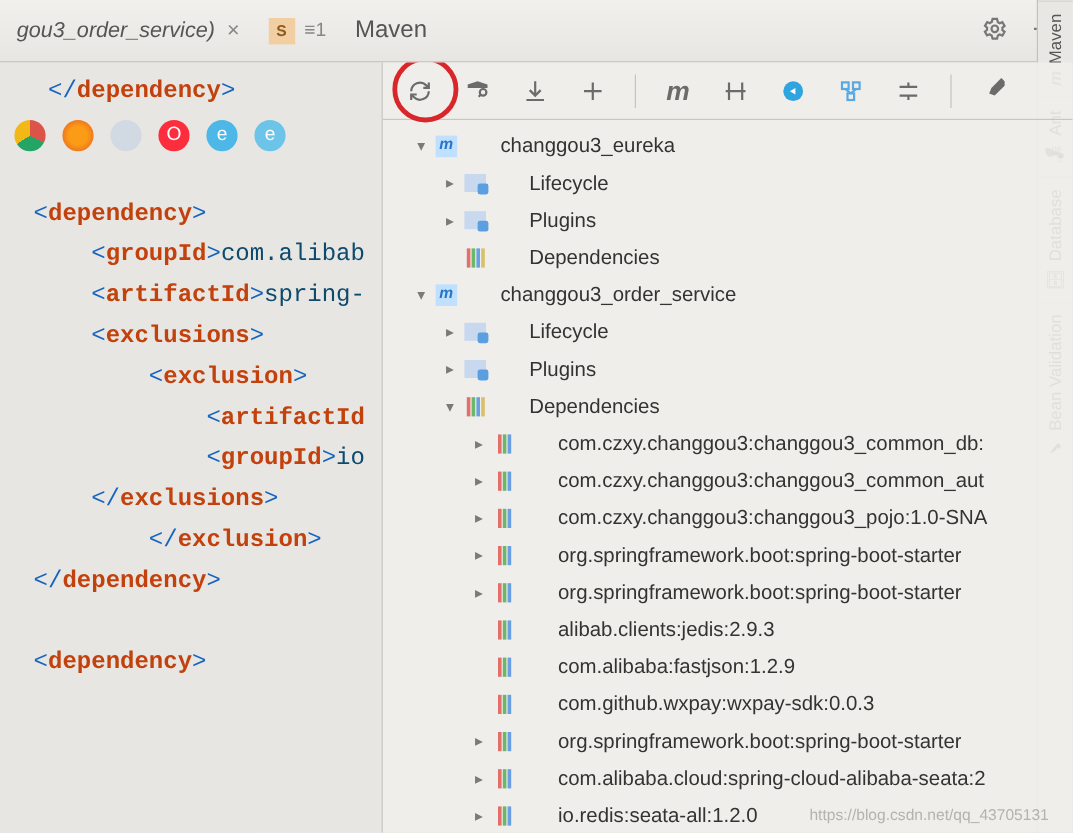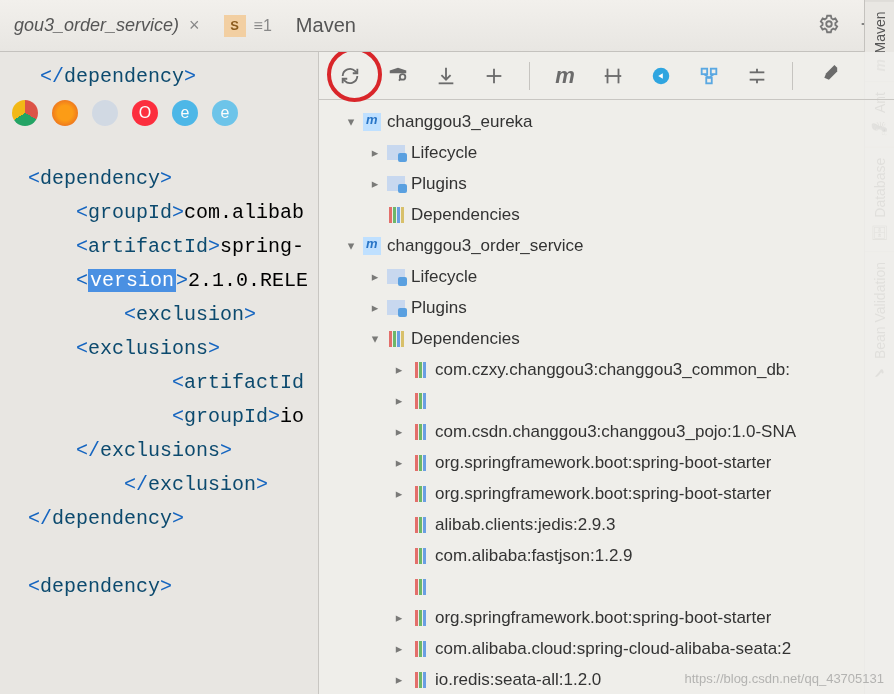--- a/index.html
+++ b/index.html
@@ -78,23 +78,23 @@
       background: rgba(232,230,226,0.7);
       position:relative;
     }
     .editor-line {
       white-space: pre;
       font-family: "Courier New", monospace;
       font-size: 20px;
       line-height: 34px;
       color:#333;
     }
-    .tag-b { color:#0c4a6e; font-weight:normal; }
+    .tag-b { color:#c2410c; font-weight:bold; }
     .tag-n { color:#1565c0; }
-    .txt { color:#000000; }
+    .txt { color:#0c4a6e; }
     .highlight-sel { background:#4a90e2; color:#fff; padding:0 2px; }
     .browser-icons {
       position:absolute;
       top:48px; left:12px;
       display:flex; gap:14px;
       opacity:.9;
     }
     .bicn { width:26px; height:26px; border-radius:50%; display:flex; align-items:center; justify-content:center; font-size:16px; }
 
     
@@ -131,26 +131,26 @@
     .micn { width:18px; height:18px; background:#bfe0ff; display:inline-block; position:relative; }
     .micn::after { content:"m"; position:absolute; left:3px; top:-1px; color:#2875c7; font-style:italic; font-size:13px; font-weight:bold; }
     .folder-icn { width:18px; height:15px; background:#c8d8ef; display:inline-block; position:relative; }
     .folder-icn::before { content:""; position:absolute; right:-2px; bottom:-2px; width:9px; height:9px; background:#5aa0e0; border-radius:2px; }
     .dep-icn { display:inline-flex; gap:1px; }
     .dep-icn span { width:3px; height:16px; display:inline-block; }
     .dep-icn .c1 { background:#e36f6b; }
     .dep-icn .c2 { background:#6db76a; }
     .dep-icn .c3 { background:#6a9fe3; }
     .dep-icn .c4 { background:#d8c06a; }
-    .lbl { white-space:nowrap; overflow:hidden; text-overflow:clip; }
+    .lbl { white-space:nowrap; overflow:hidden; text-overflow:clip;margin-left:30px; }
     .ind1 { padding-left:18px; }
     .ind2 { padding-left:42px; }
     .ind3 { padding-left:66px; }
     .watermark {
-      position:absolute; right:10px; bottom:8px;
+      position:absolute; right:20px; bottom:8px;
       color:rgba(120,120,120,.5); font-size:13px;
     }
   </style>
 </head>
 <body>
 
 <div class="top-bar">
   <div class="tab-file">
     <span>gou3_order_service)</span>
     <span class="close">×</span>
@@ -204,23 +204,22 @@
       <span class="bicn" style="background:#ff1b2d;color:#fff">O</span>
       <span class="bicn" style="background:#3db2e8;color:#fff">e</span>
       <span class="bicn" style="background:#60c1ea;color:#fff">e</span>
     </div>
     <div class="editor-line">   <span class="tag-n">&lt;/</span><span class="tag-b">dependency</span><span class="tag-n">&gt;</span></div>
     <div class="editor-line"> </div>
     <div class="editor-line"> </div>
     <div class="editor-line">  <span class="tag-n">&lt;</span><span class="tag-b">dependency</span><span class="tag-n">&gt;</span></div>
     <div class="editor-line">      <span class="tag-n">&lt;</span><span class="tag-b">groupId</span><span class="tag-n">&gt;</span><span class="txt">com.alibab</span></div>
     <div class="editor-line">      <span class="tag-n">&lt;</span><span class="tag-b">artifactId</span><span class="tag-n">&gt;</span><span class="txt">spring-</span></div>
-    <div class="editor-line">      <span class="tag-n">&lt;</span><span class="highlight-sel">version</span><span class="tag-n">&gt;</span><span class="txt">2.1.0.RELE</span></div>
+    <div class="editor-line">      <span class="tag-n">&lt;</span><span class="tag-b">exclusions</span><span class="tag-n">&gt;</span></div>
     <div class="editor-line">          <span class="tag-n">&lt;</span><span class="tag-b">exclusion</span><span class="tag-n">&gt;</span></div>
-    <div class="editor-line">      <span class="tag-n">&lt;</span><span class="tag-b">exclusions</span><span class="tag-n">&gt;</span></div>
     <div class="editor-line">              <span class="tag-n">&lt;</span><span class="tag-b">artifactId</span></div>
     <div class="editor-line">              <span class="tag-n">&lt;</span><span class="tag-b">groupId</span><span class="tag-n">&gt;</span><span class="txt">io</span></div>
     <div class="editor-line">      <span class="tag-n">&lt;/</span><span class="tag-b">exclusions</span><span class="tag-n">&gt;</span></div>
     <div class="editor-line">          <span class="tag-n">&lt;/</span><span class="tag-b">exclusion</span><span class="tag-n">&gt;</span></div>
     <div class="editor-line">  <span class="tag-n">&lt;/</span><span class="tag-b">dependency</span><span class="tag-n">&gt;</span></div>
     <div class="editor-line"> </div>
     <div class="editor-line">  <span class="tag-n">&lt;</span><span class="tag-b">dependency</span><span class="tag-n">&gt;</span></div>
   </div>
 
   <div class="maven-panel">
@@ -376,31 +375,32 @@
         </div>
       <div class="node ind3">
           <span class="arrow">▸</span>
           <span class="node-icon">
             <span class="dep-icn">
               <span class="c1"></span>
               <span class="c2"></span>
               <span class="c3"></span>
             </span>
           </span>
-        </div>
-      <div class="node ind3">
-          <span class="arrow">▸</span>
-          <span class="node-icon">
-            <span class="dep-icn">
-              <span class="c1"></span>
-              <span class="c2"></span>
-              <span class="c3"></span>
-            </span>
-          </span>
-          <span class="lbl">com.csdn.changgou3:changgou3_pojo:1.0-SNA</span>
+          <span class="lbl">com.czxy.changgou3:changgou3_common_aut</span>
+        </div>
+      <div class="node ind3">
+          <span class="arrow">▸</span>
+          <span class="node-icon">
+            <span class="dep-icn">
+              <span class="c1"></span>
+              <span class="c2"></span>
+              <span class="c3"></span>
+            </span>
+          </span>
+          <span class="lbl">com.czxy.changgou3:changgou3_pojo:1.0-SNA</span>
         </div>
       <div class="node ind3">
           <span class="arrow">▸</span>
           <span class="node-icon">
             <span class="dep-icn">
               <span class="c1"></span>
               <span class="c2"></span>
               <span class="c3"></span>
             </span>
           </span>
@@ -441,20 +441,21 @@
         </div>
       <div class="node ind3">
           <span class="arrow"></span>
           <span class="node-icon">
             <span class="dep-icn">
               <span class="c1"></span>
               <span class="c2"></span>
               <span class="c3"></span>
             </span>
           </span>
+          <span class="lbl">com.github.wxpay:wxpay-sdk:0.0.3</span>
         </div>
       <div class="node ind3">
           <span class="arrow">▸</span>
           <span class="node-icon">
             <span class="dep-icn">
               <span class="c1"></span>
               <span class="c2"></span>
               <span class="c3"></span>
             </span>
           </span>

